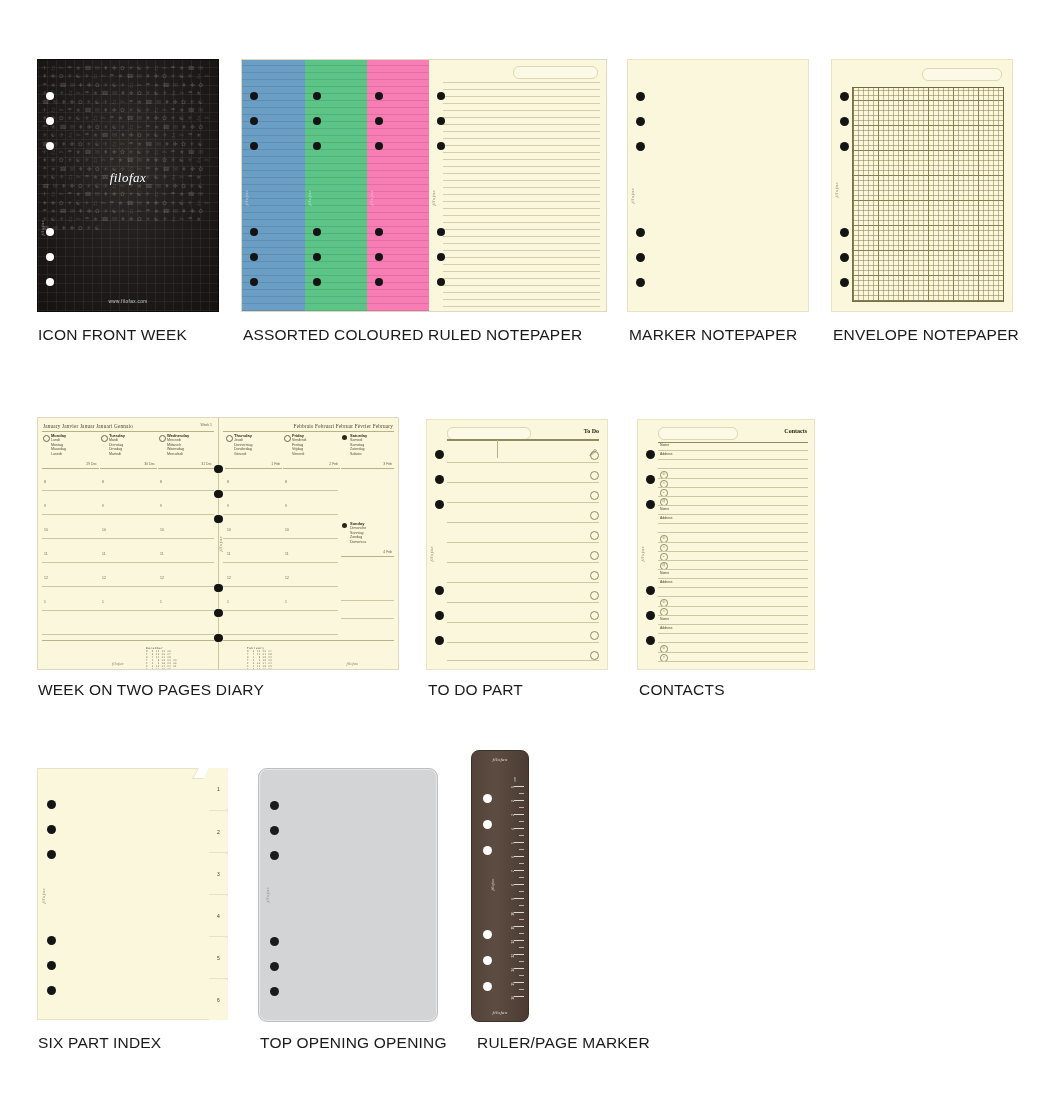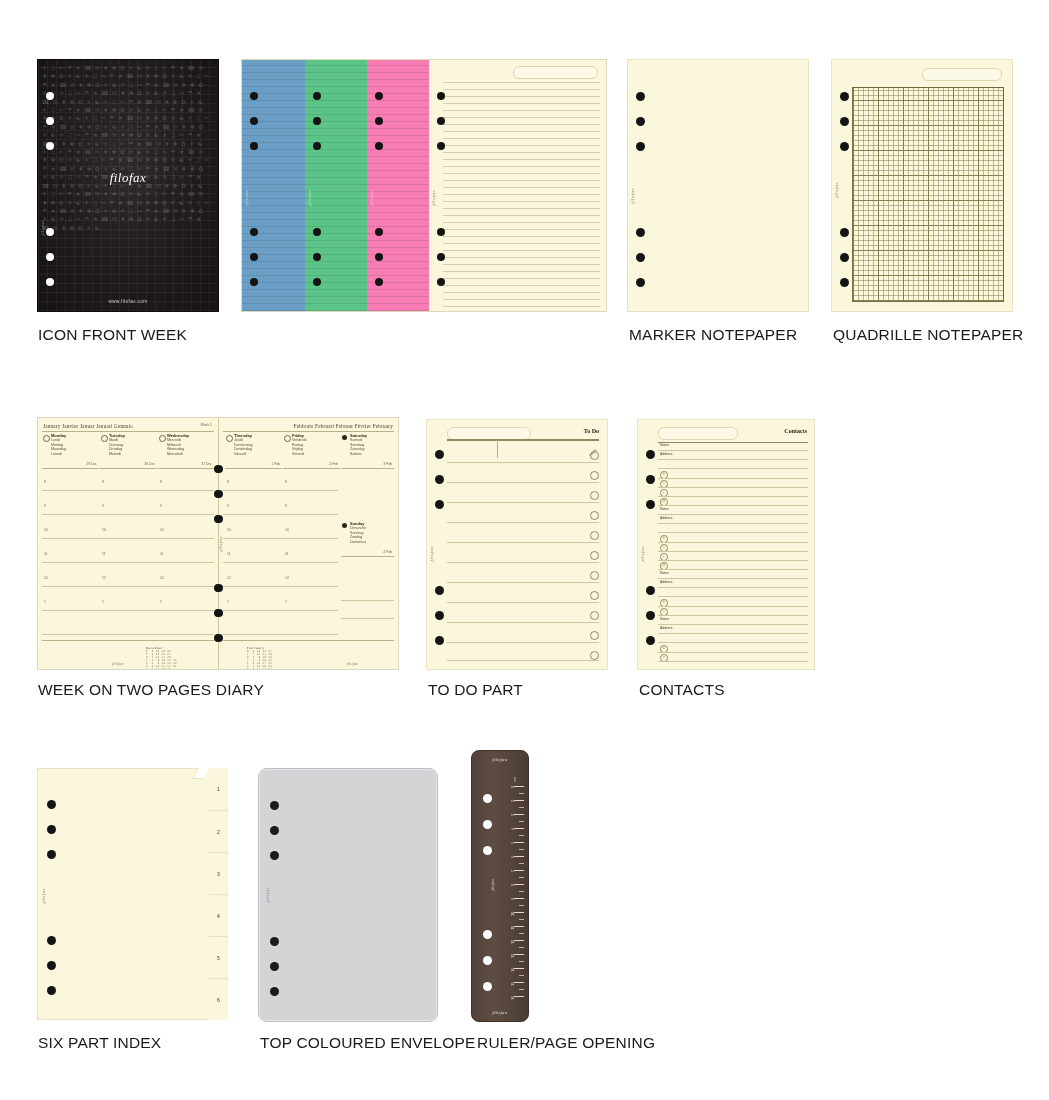--- a/index.html
+++ b/index.html
@@ -248,20 +248,21 @@
       <div class="ruled cream-lines" style="top:22px;left:14px;right:6px;bottom:4px;"></div>
       <div class="sidelogo" style="top:130px;">filofax</div>
       <div class="hole" style="top:32px;"></div>
       <div class="hole" style="top:57px;"></div>
       <div class="hole" style="top:82px;"></div>
       <div class="hole" style="top:168px;"></div>
       <div class="hole" style="top:193px;"></div>
       <div class="hole" style="top:218px;"></div>
     </div>
   </div>
+  <div class="caption" style="left:243px;top:326px;">ASSORTED COLOURED RULED NOTEPAPER</div>
 
   <div class="sheet cream" style="left:627px;top:59px;width:180px;height:251px;">
     <div class="sidelogo" style="top:128px;">filofax</div>
     <div class="hole big" style="top:32px;"></div>
     <div class="hole big" style="top:57px;"></div>
     <div class="hole big" style="top:82px;"></div>
     <div class="hole big" style="top:168px;"></div>
     <div class="hole big" style="top:193px;"></div>
     <div class="hole big" style="top:218px;"></div>
   </div>
@@ -271,21 +272,21 @@
     <div class="toptab" style="right:10px;top:8px;width:78px;"></div>
     <div class="grid-area" style="left:20px;top:27px;right:8px;bottom:9px;"></div>
     <div class="sidelogo" style="top:122px;">filofax</div>
     <div class="hole big" style="top:32px;"></div>
     <div class="hole big" style="top:57px;"></div>
     <div class="hole big" style="top:82px;"></div>
     <div class="hole big" style="top:168px;"></div>
     <div class="hole big" style="top:193px;"></div>
     <div class="hole big" style="top:218px;"></div>
   </div>
-  <div class="caption" style="left:833px;top:326px;">QUADRILLE NOTEPAPER</div>
+  <div class="caption" style="left:833px;top:326px;">ENVELOPE NOTEPAPER</div>
 
   <div class="sheet" style="left:37px;top:417px;width:360px;height:251px;background:#fbf7dd;border:1px solid #ddd9bc;">
 
     <div class="diary-page" style="left:0;width:180px;">
       <div class="dhead" style="left:5px;top:5px;">January Janvier Januar Januari Gennaio</div>
       <div class="weekno" style="right:6px;top:5px;">Week 1</div>
       <div class="drule" style="left:4px;right:4px;top:13px;"></div>
 
       <div class="dcol" style="left:4px;width:57px;">
         <div class="dmark open" style="left:1px;top:17px;"></div>
@@ -584,21 +585,21 @@
 
   <div class="envelope" style="left:258px;top:768px;width:178px;height:252px;">
     <div class="sidelogo" style="left:6px;top:118px;">filofax</div>
     <div class="hole big" style="left:11px;top:32px;"></div>
     <div class="hole big" style="left:11px;top:57px;"></div>
     <div class="hole big" style="left:11px;top:82px;"></div>
     <div class="hole big" style="left:11px;top:168px;"></div>
     <div class="hole big" style="left:11px;top:193px;"></div>
     <div class="hole big" style="left:11px;top:218px;"></div>
   </div>
-  <div class="caption" style="left:260px;top:1034px;">TOP COLOURED ENVELOPE</div>
+  <div class="caption" style="left:260px;top:1034px;">TOP OPENING OPENING</div>
 
   <div class="ruler" style="left:471px;top:750px;width:56px;height:270px;">
     <div class="ruler-brand" style="top:6px;">filofax</div>
     <div class="ruler-brand" style="bottom:6px;">filofax</div>
     <div class="ruler-side" style="top:128px;">filofax</div>
     <div class="ticknum" style="right:13px;top:26px;">cm</div>
 
     <div class="tickwrap">
       <div class="tick major" style="top:13px;"></div>
       <div class="ticknum" style="top:13px;">1</div>
@@ -649,15 +650,15 @@
       <div class="ticknum" style="top:223px;">16</div>
     </div>
 
     <div class="hole" style="top:43px;"></div>
     <div class="hole" style="top:69px;"></div>
     <div class="hole" style="top:95px;"></div>
     <div class="hole" style="top:179px;"></div>
     <div class="hole" style="top:205px;"></div>
     <div class="hole" style="top:231px;"></div>
   </div>
-  <div class="caption" style="left:477px;top:1034px;">RULER/PAGE OPENING</div>
+  <div class="caption" style="left:477px;top:1034px;">RULER/PAGE MARKER</div>
 
 </div>
 
 </body></html>

